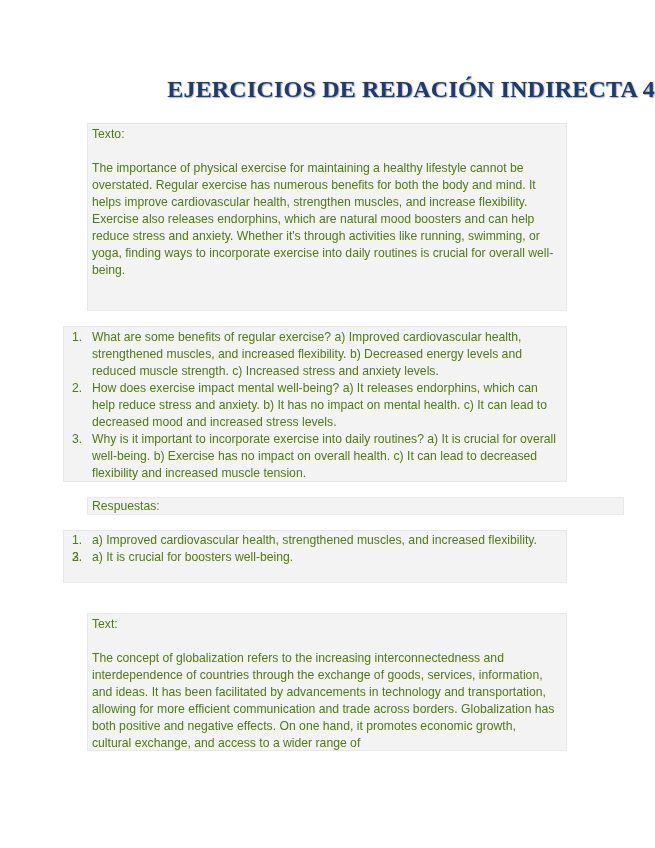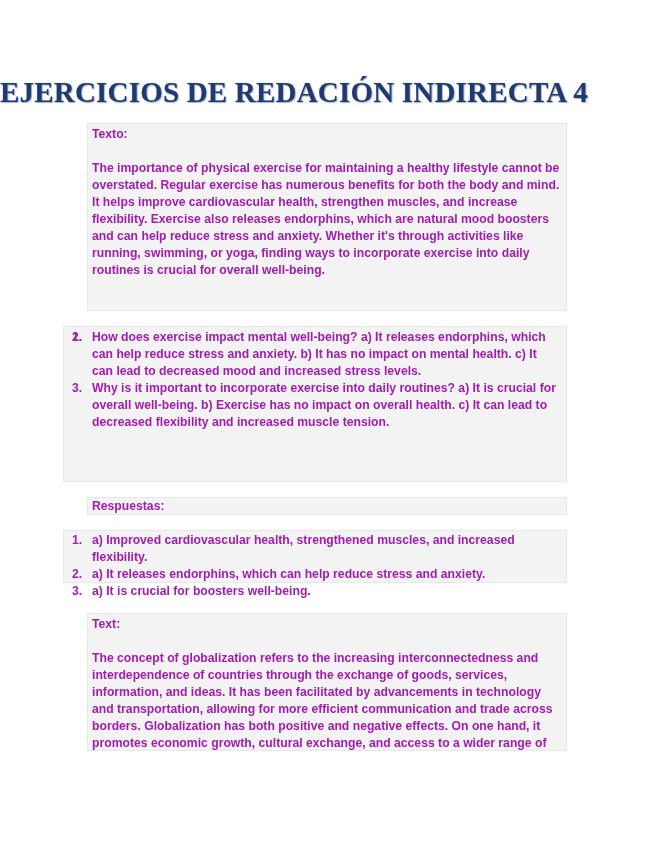--- a/index.html
+++ b/index.html
@@ -13,24 +13,24 @@
     position: relative;
     overflow: hidden;
     font-family: "Liberation Sans", "DejaVu Sans", sans-serif;
     color: #3a3a3a;
   }
   .title {
     position: absolute;
     left: 0;
     top: 76px;
     width: 655px;
-    text-align: left;
+    text-align: right;
     font-family: "Liberation Serif", "DejaVu Serif", serif;
     font-weight: bold;
-    font-size: 29px;
+    font-size: 24px;
     letter-spacing: 0.2px;
     color: #1f3a6e;
     text-shadow: 1px 1px 1px rgba(31,58,110,0.35), 0 0 2px rgba(90,120,180,0.35);
   }
   .box {
     position: absolute;
     background: #f3f3f3;
     border: 1px solid #e8e8e8;
     box-sizing: border-box;
     font-size: 12.2px;
@@ -55,21 +55,21 @@
   .questions-box {
     left: 63px;
     top: 326px;
     width: 504px;
     height: 156px;
     padding: 2px 6px 0 0;
   }
   .respuestas-box {
     left: 87px;
     top: 497px;
-    width: 480px;
+    width: 537px;
     height: 18px;
     padding: 0 6px 0 4px;
   }
   .answers-box {
     left: 63px;
     top: 530px;
     width: 504px;
     height: 53px;
     padding: 1px 6px 0 0;
   }
@@ -89,38 +89,39 @@
   ol.qlist li {
     position: relative;
     padding-left: 28px;
   }
   ol.qlist li .num {
     position: absolute;
     left: 8px;
     top: 0;
   }
   .bold-ish {
-    font-weight: bold;
-    color: #a21caf;
+    font-weight: normal;
+    color: #4d7c0f;
   }
 </style>
 </head>
 <body>
 
 <div class="title">EJERCICIOS DE REDACIÓN INDIRECTA 4</div>
 
 <div class="box text-box-1">
   <p class="label bold-ish">Texto:</p>
   <p class="para bold-ish">The importance of physical exercise for maintaining a healthy lifestyle cannot be overstated. Regular exercise has numerous benefits for both the body and mind. It helps improve cardiovascular health, strengthen muscles, and increase flexibility. Exercise also releases endorphins, which are natural mood boosters and can help reduce stress and anxiety. Whether it's through activities like running, swimming, or yoga, finding ways to incorporate exercise into daily routines is crucial for overall well-being.</p>
 </div>
 
 <div class="box questions-box">
   <ol class="qlist">
     <li>
       <span class="num bold-ish">1.</span>
+      <span class="bold-ish">What are some benefits of regular exercise? a) Improved cardiovascular health, strengthened muscles, and increased flexibility. b) Decreased energy levels and reduced muscle strength. c) Increased stress and anxiety levels.</span>
     </li>
     <li>
       <span class="num bold-ish">2.</span>
       <span class="bold-ish">How does exercise impact mental well-being? a) It releases endorphins, which can help reduce stress and anxiety. b) It has no impact on mental health. c) It can lead to decreased mood and increased stress levels.</span>
     </li>
     <li>
       <span class="num bold-ish">3.</span>
       <span class="bold-ish">Why is it important to incorporate exercise into daily routines? a) It is crucial for overall well-being. b) Exercise has no impact on overall health. c) It can lead to decreased flexibility and increased muscle tension.</span>
     </li>
   </ol>
@@ -131,21 +132,20 @@
 </div>
 
 <div class="box answers-box">
   <ol class="qlist">
     <li>
       <span class="num bold-ish">1.</span>
       <span class="bold-ish">a) Improved cardiovascular health, strengthened muscles, and increased flexibility.</span>
     </li>
     <li>
       <span class="num bold-ish">2.</span>
-      <span class="bold-ish">a) It releases endorphins, which can help reduce stress and anxiety.</span>
     </li>
     <li>
       <span class="num bold-ish">3.</span>
       <span class="bold-ish">a) It is crucial for boosters well-being.</span>
     </li>
   </ol>
 </div>
 
 <div class="box text-box-2">
   <p class="label bold-ish">Text:</p>

